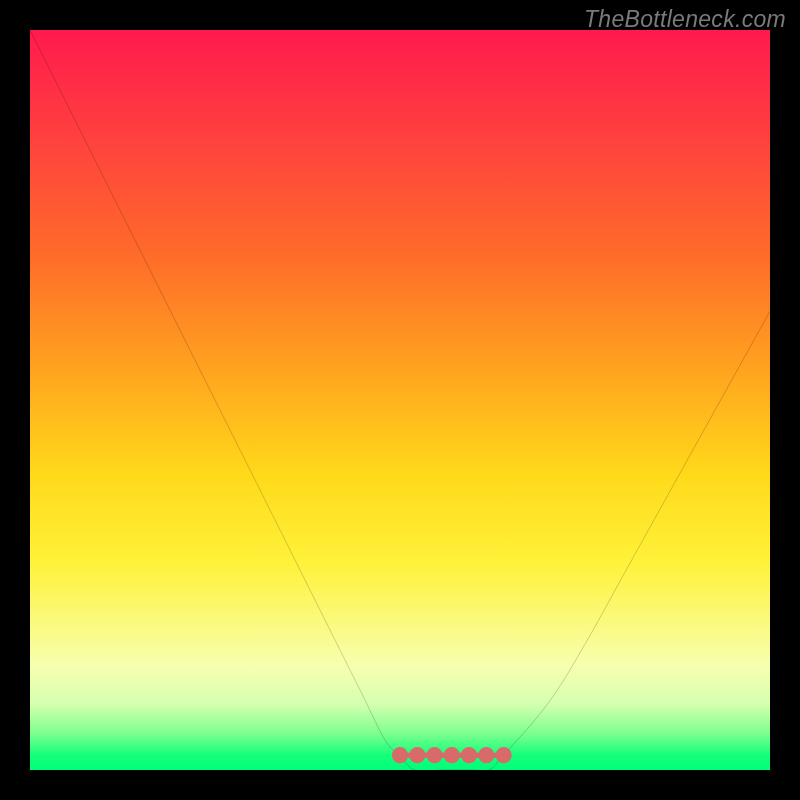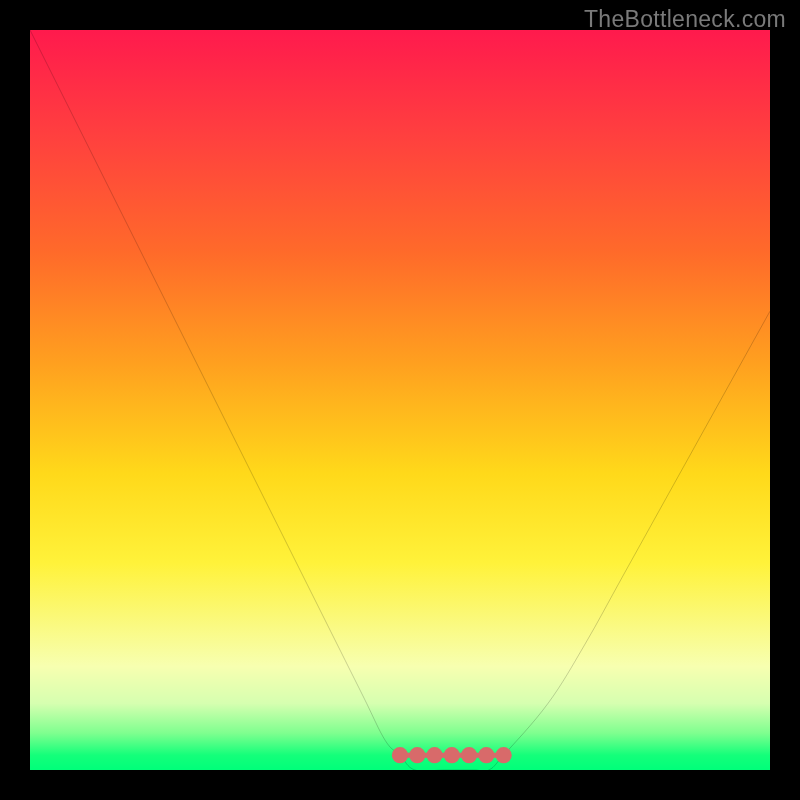--- a/index.html
+++ b/index.html
@@ -8,20 +8,21 @@
     width: 800px;
     height: 800px;
     overflow: hidden;
     background: #000000;
     font-family: Arial, Helvetica, sans-serif;
   }
   .stage {
     position: relative;
     width: 800px;
     height: 584px;
+    font-style: italic;
   }
   .plot-area {
     position: absolute;
     left: 30px;
     top: 30px;
     width: 740px;
     height: 740px;
   }
   .gradient-bg {
     position: absolute;

